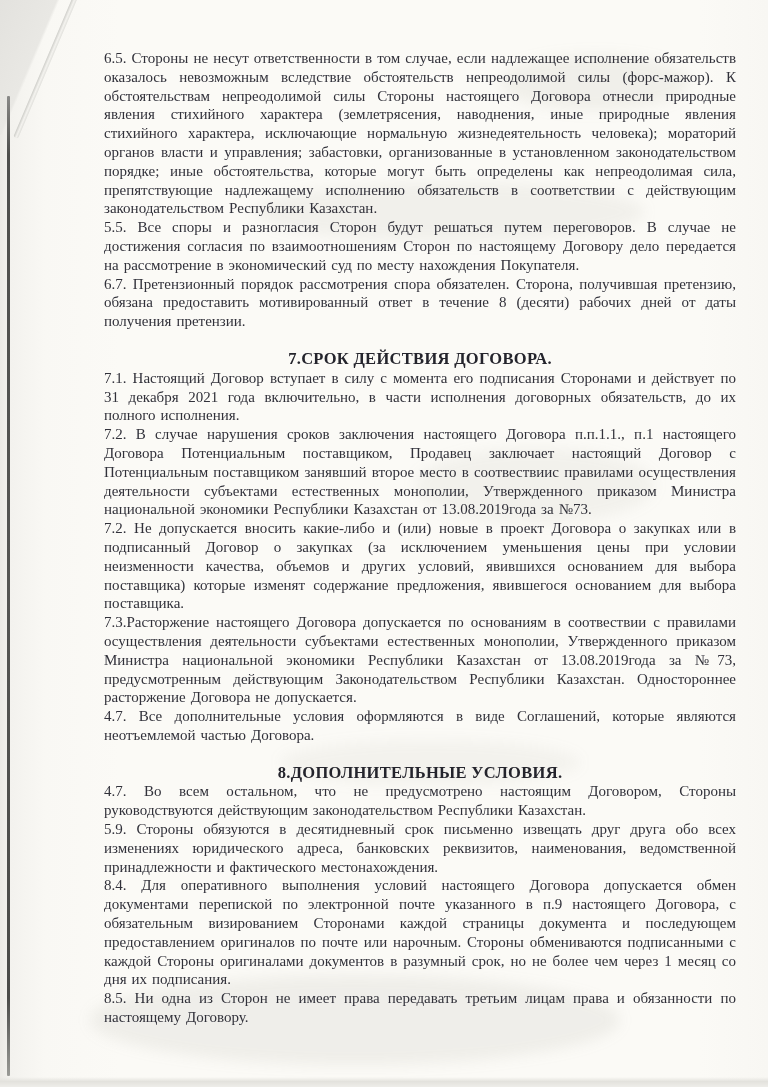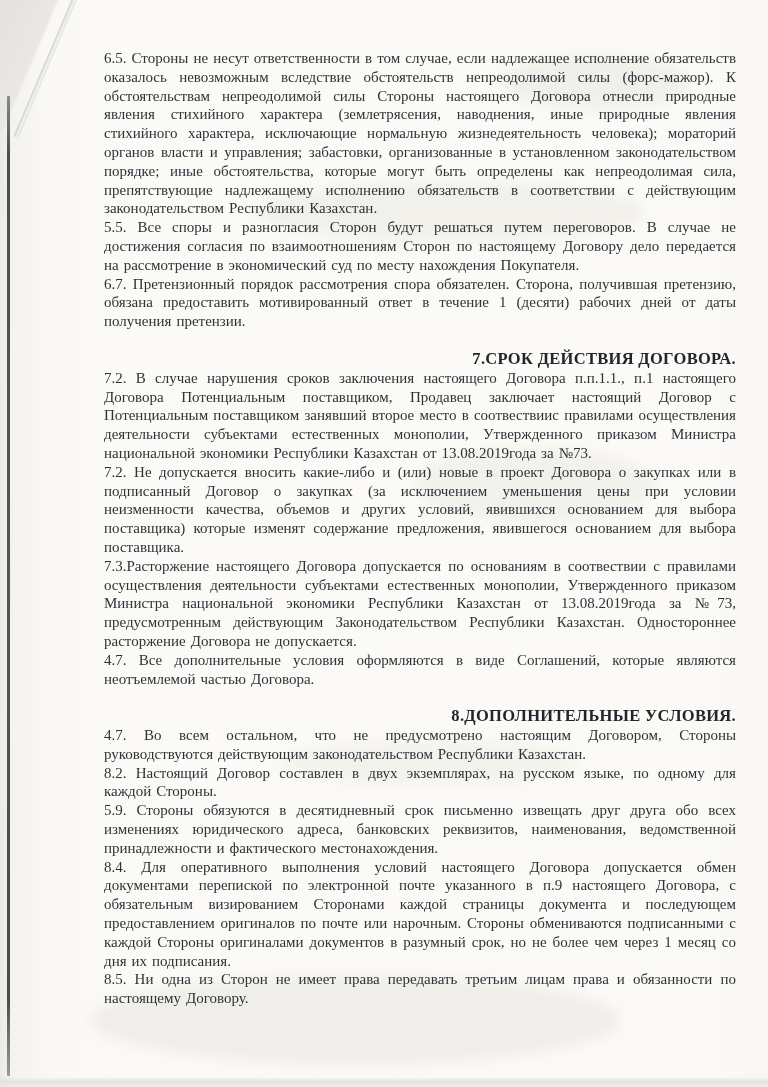--- a/index.html
+++ b/index.html
@@ -76,48 +76,48 @@
   .para {
     margin: 0;
     word-spacing: 1.2px;
   }
   .heading {
     margin: 19px 0 0 0;
     font-size: 16.5px;
     font-weight: bold;
     color: #24242c;
     letter-spacing: 0.3px;
-    text-align: right;
+    text-align: center;
   }
 </style>
 </head>
 <body>
 
 <div class="page">
 
   <div class="crease-triangle"></div>
   <div class="crease-line"></div>
   <div class="edge-line"></div>
   <div class="bottom-strip"></div>
   <div class="smudge s1"></div>
   <div class="smudge s2"></div>
   <div class="smudge s3"></div>
   <div class="smudge s4"></div>
   <div class="smudge s5"></div>
 
   <div class="content">
     <p class="para">6.5. Стороны не несут ответственности в том случае, если надлежащее исполнение обязательств оказалось невозможным вследствие обстоятельств непреодолимой силы (форс-мажор). К обстоятельствам непреодолимой силы Стороны настоящего Договора отнесли природные явления стихийного характера (землетрясения, наводнения, иные природные явления стихийного характера, исключающие нормальную жизнедеятельность человека); мораторий органов власти и управления;  забастовки, организованные в установленном законодательством порядке; иные обстоятельства, которые могут быть определены как непреодолимая сила, препятствующие надлежащему исполнению обязательств в соответствии с действующим законодательством Республики Казахстан.</p>
     <p class="para">5.5. Все споры и разногласия Сторон будут решаться путем переговоров. В случае не достижения согласия по взаимоотношениям Сторон по настоящему Договору дело передается на рассмотрение в экономический суд по месту нахождения Покупателя.</p>
-    <p class="para">6.7. Претензионный порядок рассмотрения спора обязателен. Сторона, получившая претензию, обязана предоставить мотивированный ответ в течение 1 (десяти) рабочих дней от даты получения претензии.</p>
+    <p class="para">6.7. Претензионный порядок рассмотрения спора обязателен. Сторона, получившая претензию, обязана предоставить мотивированный ответ в течение 8 (десяти) рабочих дней от даты получения претензии.</p>
     <h2 class="heading">7.СРОК ДЕЙСТВИЯ ДОГОВОРА.</h2>
+    <p class="para">7.1. Настоящий Договор вступает в силу с момента его подписания Сторонами и действует по 31 декабря 2021 года включительно, в части исполнения договорных обязательств, до их полного исполнения.</p>
     <p class="para">7.2. В случае нарушения сроков заключения настоящего Договора п.п.1.1., п.1 настоящего Договора Потенциальным поставщиком, Продавец заключает настоящий Договор с Потенциальным поставщиком занявший второе место в соотвествиис правилами осуществления деятельности субъектами естественных монополии, Утвержденного приказом Министра национальной экономики Республики Казахстан от 13.08.2019года за №73.</p>
     <p class="para">7.2. Не допускается вносить какие-либо и (или) новые в проект Договора о закупках или в подписанный Договор о закупках (за исключением уменьшения цены при условии неизменности качества, объемов и других условий, явившихся основанием для выбора поставщика) которые изменят содержание предложения, явившегося основанием для выбора поставщика.</p>
     <p class="para">7.3.Расторжение настоящего Договора допускается по основаниям в соотвествии с правилами осуществления деятельности субъектами естественных монополии, Утвержденного приказом Министра национальной экономики Республики Казахстан от 13.08.2019года за №73, предусмотренным действующим Законодательством Республики Казахстан. Одностороннее расторжение Договора не допускается.</p>
     <p class="para">4.7. Все дополнительные условия оформляются в виде Соглашений, которые являются неотъемлемой частью Договора.</p>
     <h2 class="heading">8.ДОПОЛНИТЕЛЬНЫЕ УСЛОВИЯ.</h2>
     <p class="para">4.7. Во всем остальном, что не предусмотрено настоящим Договором, Стороны руководствуются действующим законодательством Республики Казахстан.</p>
-    <p class="para">8.2. Настоящий Договор составлен в двух экземплярах, на русском языке, по одному для каждой Стороны.</p>
     <p class="para">5.9. Стороны обязуются в десятидневный срок письменно извещать друг друга обо всех изменениях юридического адреса, банковских реквизитов, наименования, ведомственной принадлежности и фактического местонахождения.</p>
     <p class="para">8.4. Для оперативного выполнения условий настоящего Договора допускается обмен документами перепиской по электронной почте указанного в п.9 настоящего Договора, с обязательным визированием Сторонами каждой страницы документа и последующем предоставлением оригиналов по почте или нарочным. Стороны обмениваются подписанными с каждой Стороны оригиналами документов в разумный срок, но не более чем через 1 месяц со дня их подписания.</p>
     <p class="para">8.5. Ни одна из Сторон не имеет права передавать третьим лицам права и обязанности по настоящему Договору.</p>
   </div>
 
 </div>
 
 </body></html>

